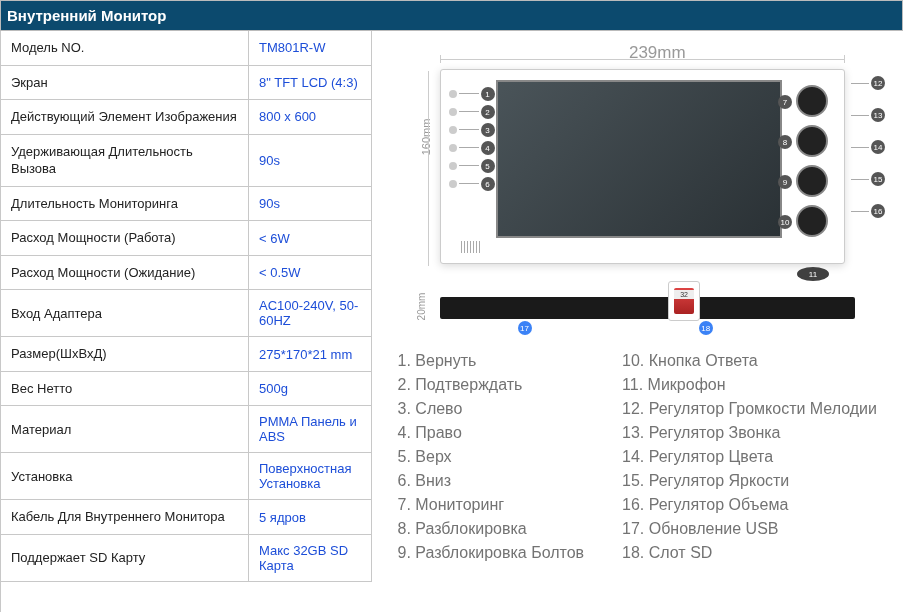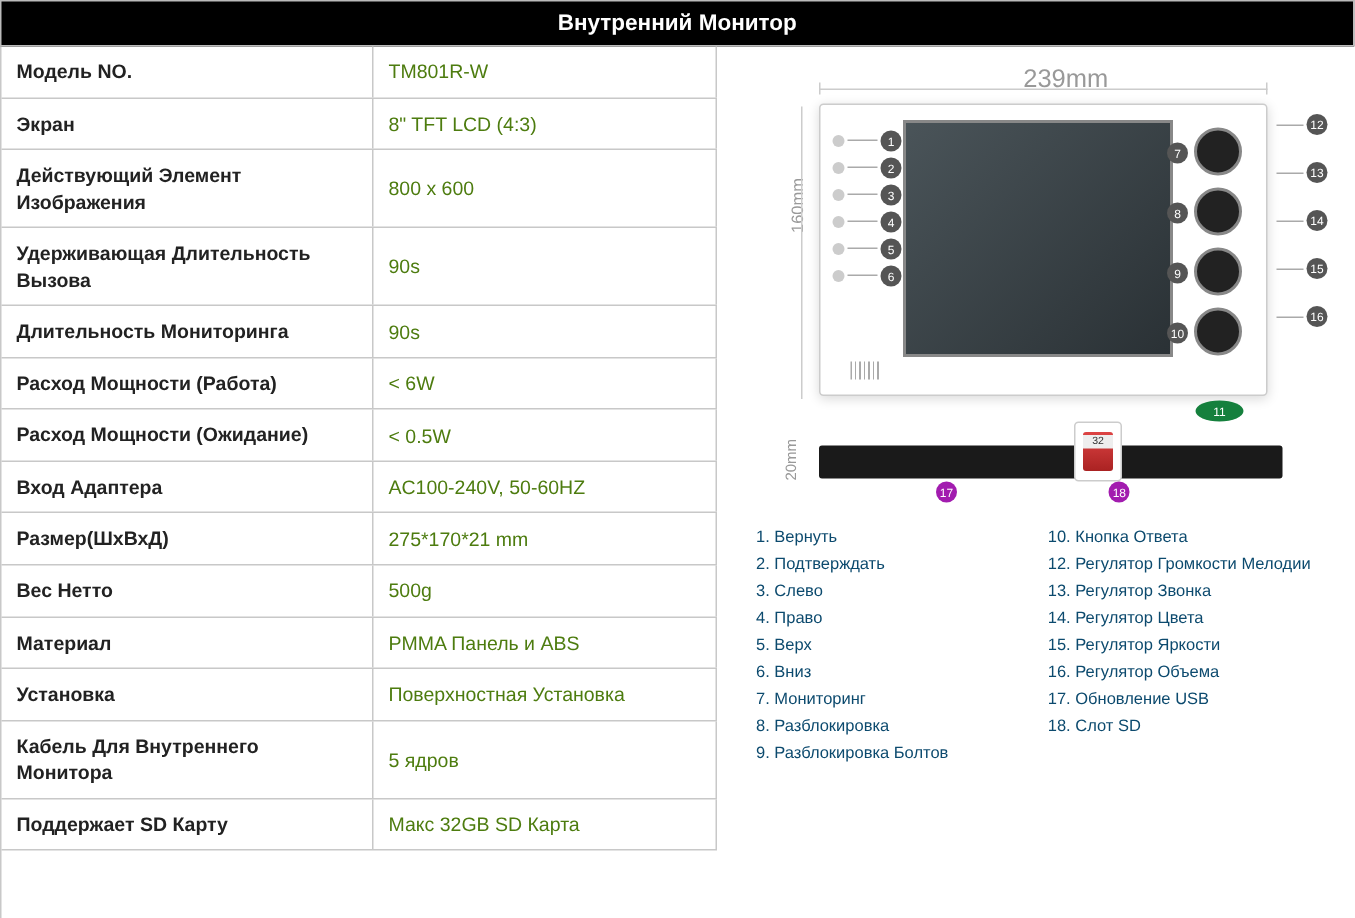--- a/index.html
+++ b/index.html
@@ -1,22 +1,22 @@
 <!DOCTYPE html>
 <html><head>
 <meta charset="utf-8">
 <style>
 *{box-sizing:border-box;margin:0;padding:0}
 body{font-family:Arial,sans-serif;background:#fff;width:903px;height:612px;overflow:hidden}
-.header{background:#000000;color:#fff;text-align:center;padding:6px;font-weight:bold;font-size:15px;border:1px solid #bbb}
+.header{background:#0c4a6e;color:#fff;padding:6px;font-weight:bold;font-size:15px;border:1px solid #bbb}
 .main{display:flex;height:calc(100% - 30px)}
 .specs{width:478px;border-left:1px solid #c8c8c8}
 .row{display:flex;border-bottom:1px solid #c8c8c8}
-.label{width:248px;padding:8px 10px;font-weight:bold;font-size:13px;color:#222;border-right:1px solid #c8c8c8;line-height:1.35;display:flex;align-items:center}
-.value{flex:1;padding:8px 10px;font-size:13px;color:#4d7c0f;display:flex;align-items:center;border-right:1px solid #c8c8c8}
+.label{width:248px;padding:8px 10px;font-weight:normal;font-size:13px;color:#222;border-right:1px solid #c8c8c8;line-height:1.35;display:flex;align-items:center}
+.value{flex:1;padding:8px 10px;font-size:13px;color:#1d4ed8;display:flex;align-items:center;border-right:1px solid #c8c8c8}
 .diagram{flex:1;padding:10px 8px;position:relative}
 .device-area{position:relative;width:100%;height:300px}
 .dim-top{position:absolute;top:2px;left:90px;right:50px;text-align:center;font-size:17px;color:#999}
 .dim-line-h{position:absolute;top:18px;left:60px;right:50px;height:1px;background:#ccc}
 .dim-line-h:before,.dim-line-h:after{content:"";position:absolute;width:1px;height:8px;background:#ccc;top:-4px}
 .dim-line-h:before{left:0}.dim-line-h:after{right:0}
 .dim-left{position:absolute;left:28px;top:90px;transform:rotate(-90deg);font-size:11px;color:#999}
 .dim-line-v{position:absolute;left:48px;top:30px;bottom:75px;width:1px;background:#ccc}
 .device{position:absolute;left:60px;top:28px;right:50px;height:195px;background:#fff;border:1px solid #ccc;border-radius:3px;box-shadow:0 2px 8px rgba(0,0,0,.15)}
 .screen{position:absolute;left:55px;top:10px;right:62px;bottom:25px;background:linear-gradient(135deg,#4a5459,#2a3135);border:2px solid #888}
@@ -25,29 +25,29 @@
 .lb:after{content:"";position:absolute;left:10px;top:3px;width:20px;height:1px;background:#aaa}
 .circ{position:absolute;left:32px;width:14px;height:14px;background:#555;color:#fff;font-size:8px;border-radius:50%;display:flex;align-items:center;justify-content:center}
 .right-btns{position:absolute;right:10px;top:15px;width:38px}
 .rb{width:32px;height:32px;background:#222;border-radius:50%;margin-bottom:8px;border:2px solid #888;position:relative}
 .rnum{position:absolute;width:14px;height:14px;background:#555;color:#fff;font-size:8px;border-radius:50%;display:flex;align-items:center;justify-content:center}
 .side-ctrl{position:absolute;right:10px;top:35px}
 .sc{display:flex;align-items:center;margin-bottom:18px}
 .sc-line{width:18px;height:1px;background:#aaa}
 .sc-num{width:14px;height:14px;background:#555;color:#fff;font-size:8px;border-radius:50%;display:flex;align-items:center;justify-content:center;margin-left:2px}
 .speaker{position:absolute;left:20px;bottom:10px;width:20px;height:12px;background:repeating-linear-gradient(90deg,#aaa,#aaa 1px,transparent 1px,transparent 3px)}
-.bot-num{position:absolute;bottom:-18px;width:32px;height:14px;background:#15803d;color:#fff;font-size:8px;border-radius:50%;display:flex;align-items:center;justify-content:center}
+.bot-num{position:absolute;bottom:-18px;width:32px;height:14px;background:#404040;color:#fff;font-size:8px;border-radius:50%;display:flex;align-items:center;justify-content:center}
 .bottom-view{position:absolute;left:48px;right:30px;top:248px;height:40px}
 .bv-dim{position:absolute;left:-20px;top:12px;transform:rotate(-90deg);font-size:10px;color:#999}
 .bv-bar{position:absolute;left:12px;right:10px;top:8px;height:22px;background:#1a1a1a;border-radius:2px}
 .sd{position:absolute;left:55%;top:-8px;width:32px;height:40px;background:#fff;border:1px solid #ccc;border-radius:3px;display:flex;align-items:center;justify-content:center}
 .sd-inner{width:20px;height:26px;background:linear-gradient(#d44,#a22);border-radius:2px;position:relative}
 .sd-inner:before{content:"32";position:absolute;top:2px;left:0;right:0;text-align:center;font-size:7px;color:#333;background:#eee;padding:1px 0}
-.bv-num{position:absolute;width:14px;height:14px;background:#a21caf;color:#fff;font-size:8px;border-radius:50%;display:flex;align-items:center;justify-content:center}
-.legend{display:flex;gap:16px;padding:8px 18px;font-size:11px;color:#0c4a6e}
+.bv-num{position:absolute;width:14px;height:14px;background:#3b82f6;color:#fff;font-size:8px;border-radius:50%;display:flex;align-items:center;justify-content:center}
+.legend{display:flex;gap:38px;padding:8px 18px;font-size:16px;color:#737373}
 .legend-col{flex:1}
 .legend-item{padding:3px 0;white-space:nowrap}
 </style>
 </head>
 <body>
 
 <div class="header">Внутренний Монитор</div>
 <div class="main">
 <div class="specs" id="specs">
       <div class="row">
@@ -191,20 +191,21 @@
           <div class="legend-item">3. Слево</div>
           <div class="legend-item">4. Право</div>
           <div class="legend-item">5. Верх</div>
           <div class="legend-item">6. Вниз</div>
           <div class="legend-item">7. Мониторинг</div>
           <div class="legend-item">8. Разблокировка</div>
           <div class="legend-item">9. Разблокировка Болтов</div>
         </div>
 <div class="legend-col" id="leg2">
           <div class="legend-item">10. Кнопка Ответа</div>
+          <div class="legend-item">11. Микрофон</div>
           <div class="legend-item">12. Регулятор Громкости Мелодии</div>
           <div class="legend-item">13. Регулятор Звонка</div>
           <div class="legend-item">14. Регулятор Цвета</div>
           <div class="legend-item">15. Регулятор Яркости</div>
           <div class="legend-item">16. Регулятор Объема</div>
           <div class="legend-item">17. Обновление USB</div>
           <div class="legend-item">18. Слот SD</div>
         </div>
 </div>
 </div>

